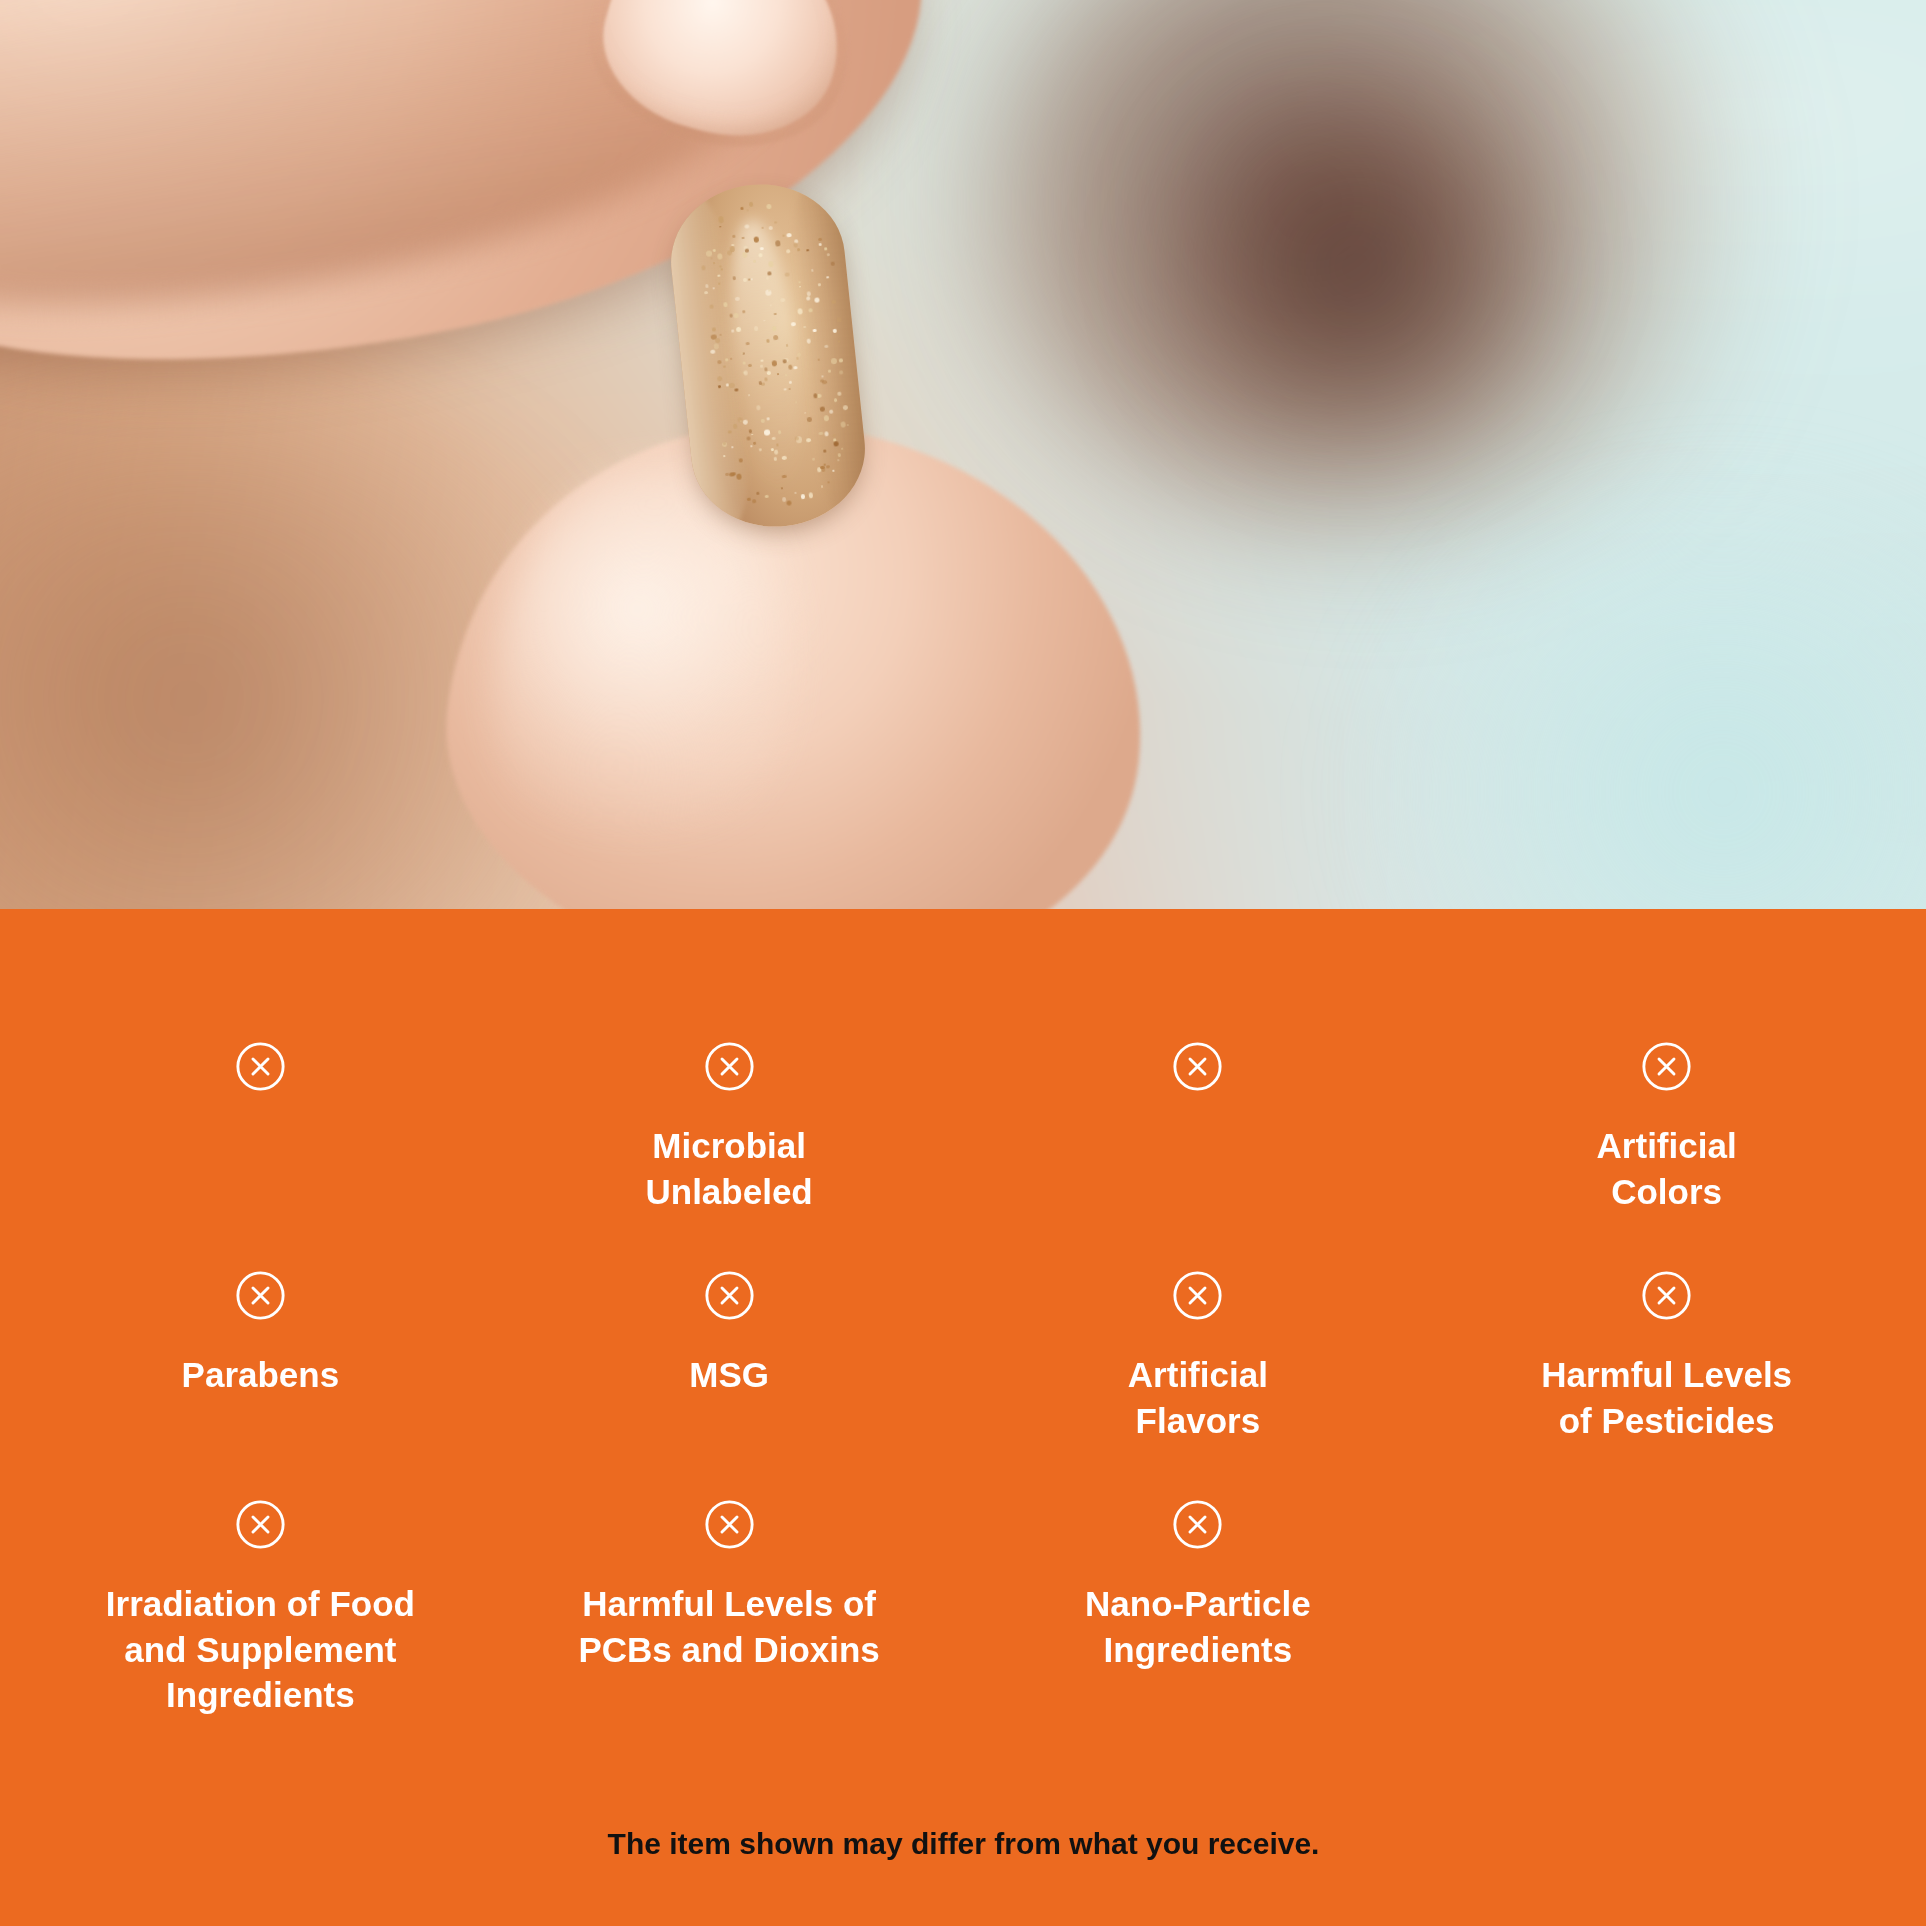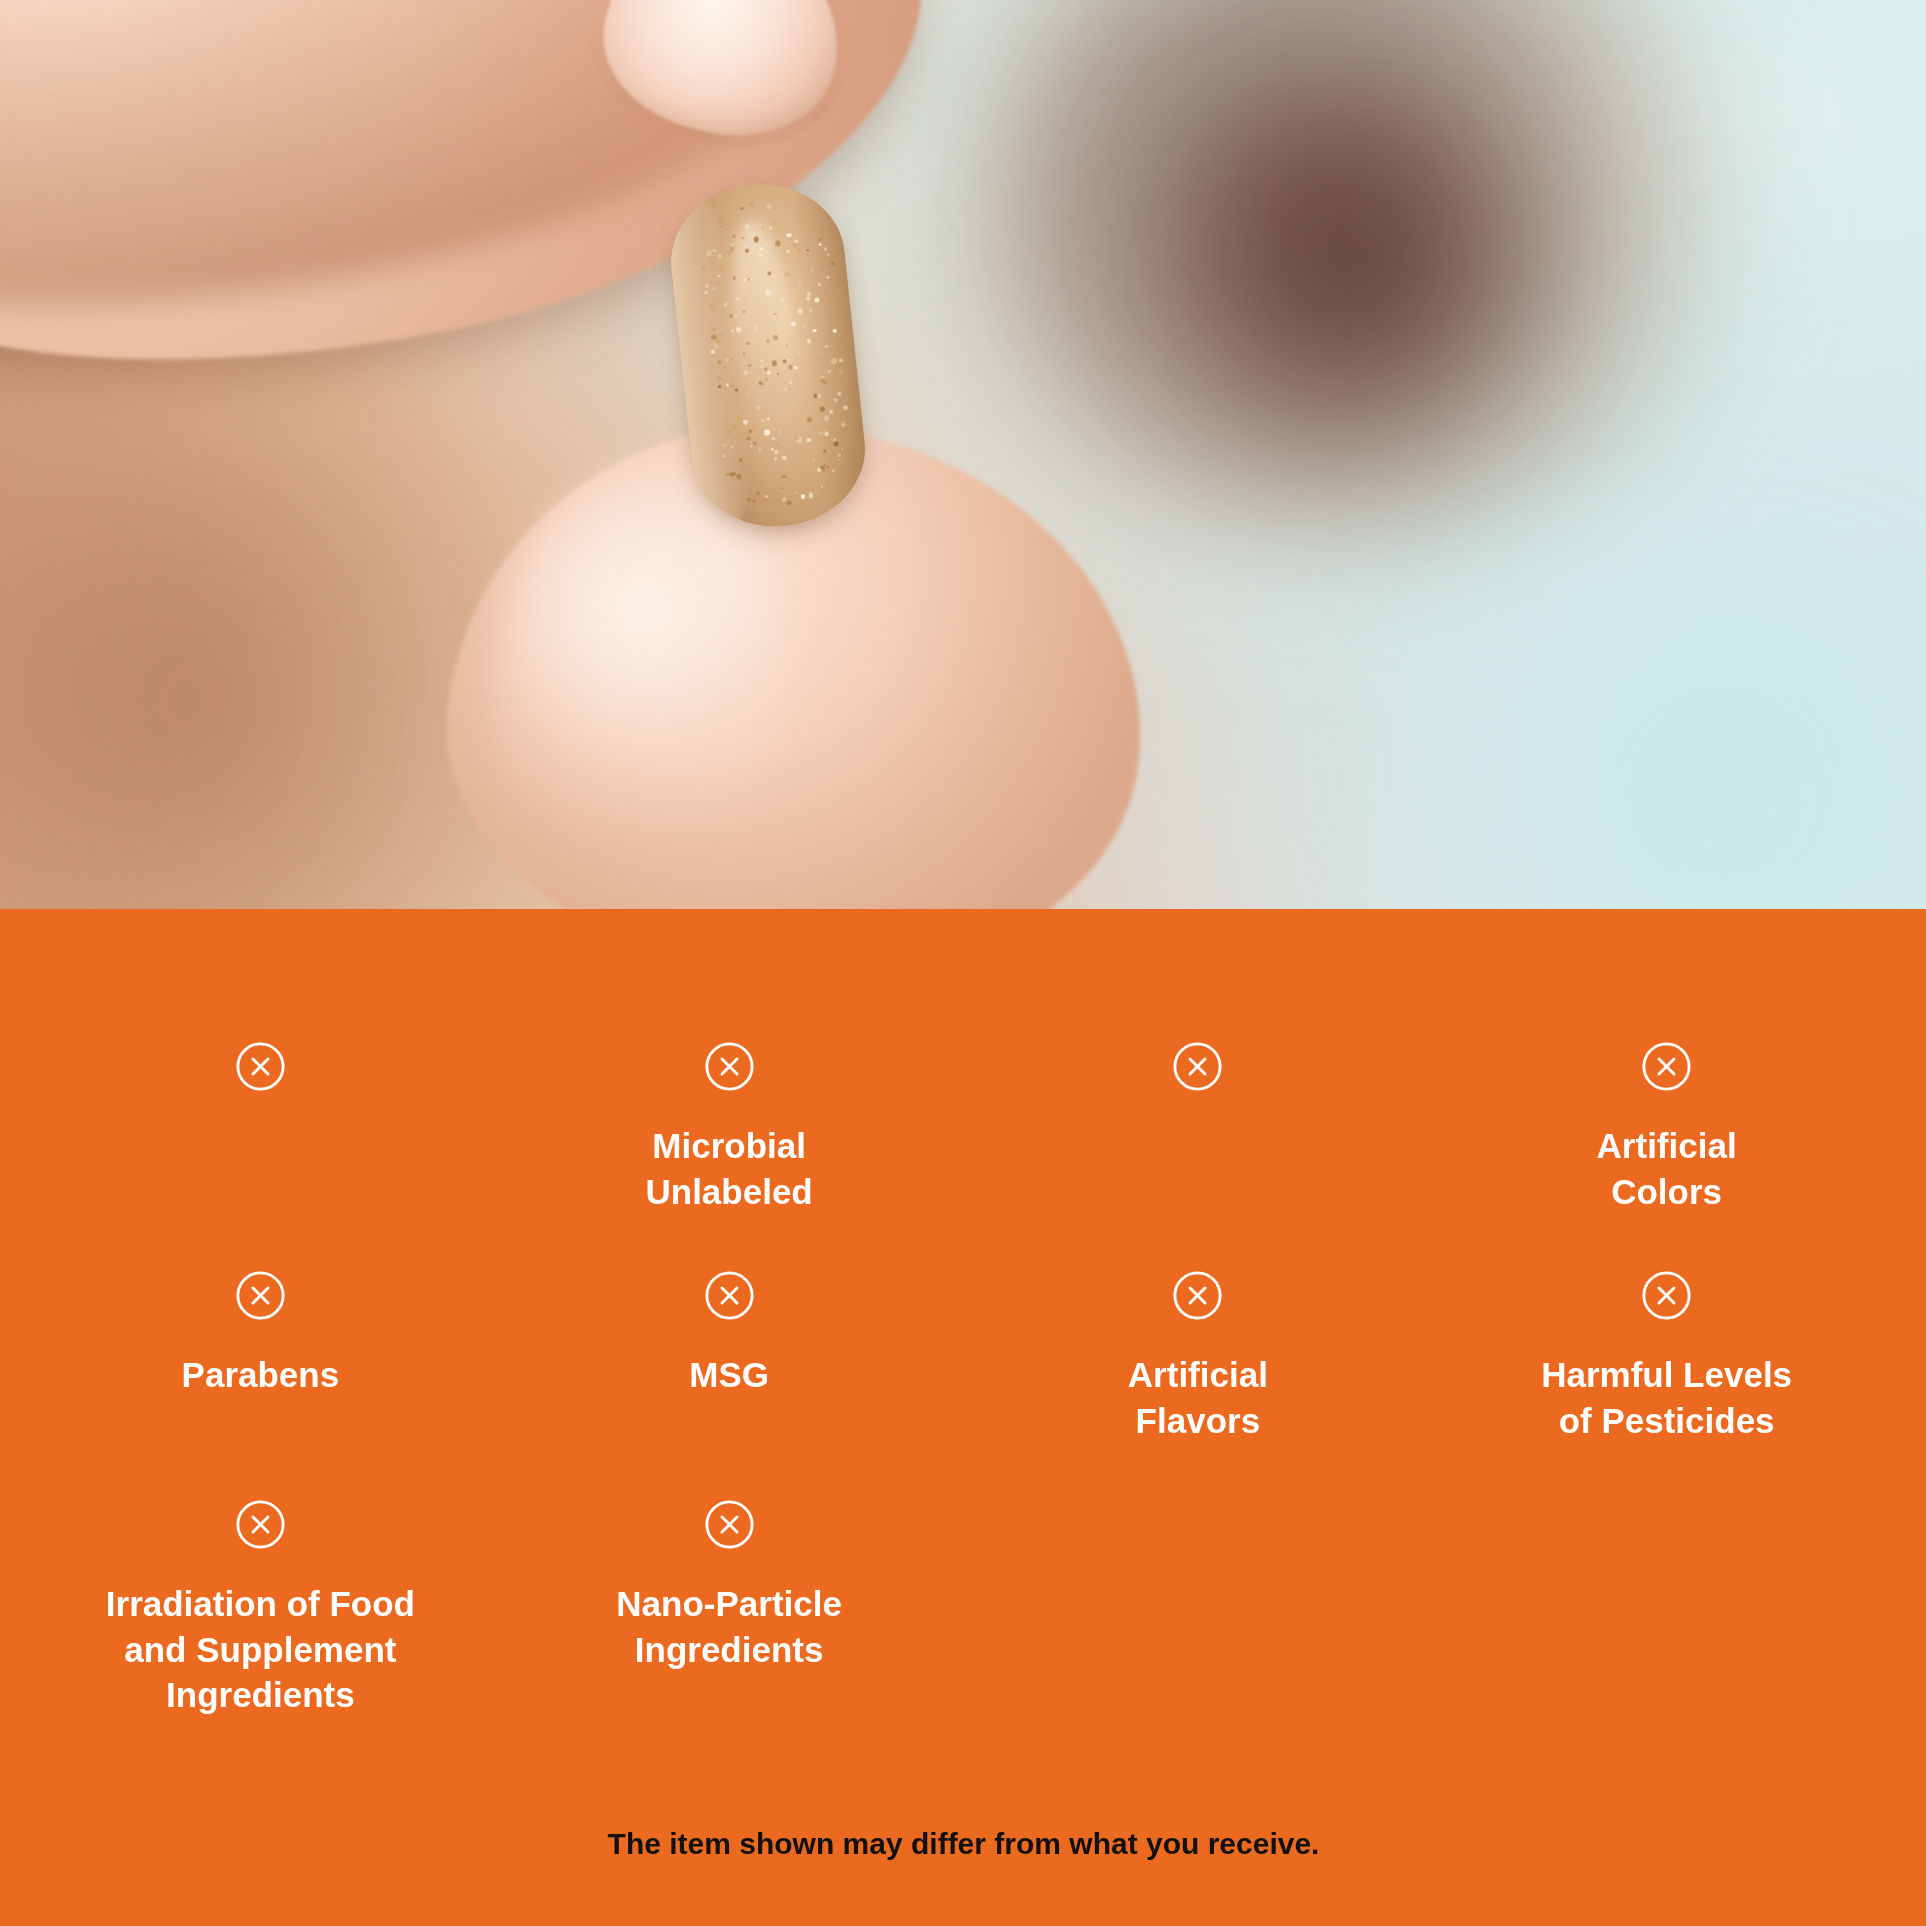--- a/index.html
+++ b/index.html
@@ -597,20 +597,30 @@
 and Supplement
 Ingredients</div>
       </div>
       <div class="cell">
         <span class="xicon">
           <svg viewBox="0 0 48 48" aria-hidden="true">
             <circle cx="24" cy="24" r="20.5" fill="none" stroke="#ffffff" stroke-width="2.6"></circle>
             <path d="M17.2 17.2 L30.8 30.8 M30.8 17.2 L17.2 30.8" stroke="#ffffff" stroke-width="2.6" stroke-linecap="round"></path>
           </svg>
         </span>
+        <div class="cell-label">Harmful Levels of
+PCBs and Dioxins</div>
+      </div>
+      <div class="cell">
+        <span class="xicon">
+          <svg viewBox="0 0 48 48" aria-hidden="true">
+            <circle cx="24" cy="24" r="20.5" fill="none" stroke="#ffffff" stroke-width="2.6"></circle>
+            <path d="M17.2 17.2 L30.8 30.8 M30.8 17.2 L17.2 30.8" stroke="#ffffff" stroke-width="2.6" stroke-linecap="round"></path>
+          </svg>
+        </span>
         <div class="cell-label">Nano-Particle
 Ingredients</div>
       </div>
     </div>
 
   <div id="footer">The item shown may differ from what you receive.</div>
 
 </div>
 
 

